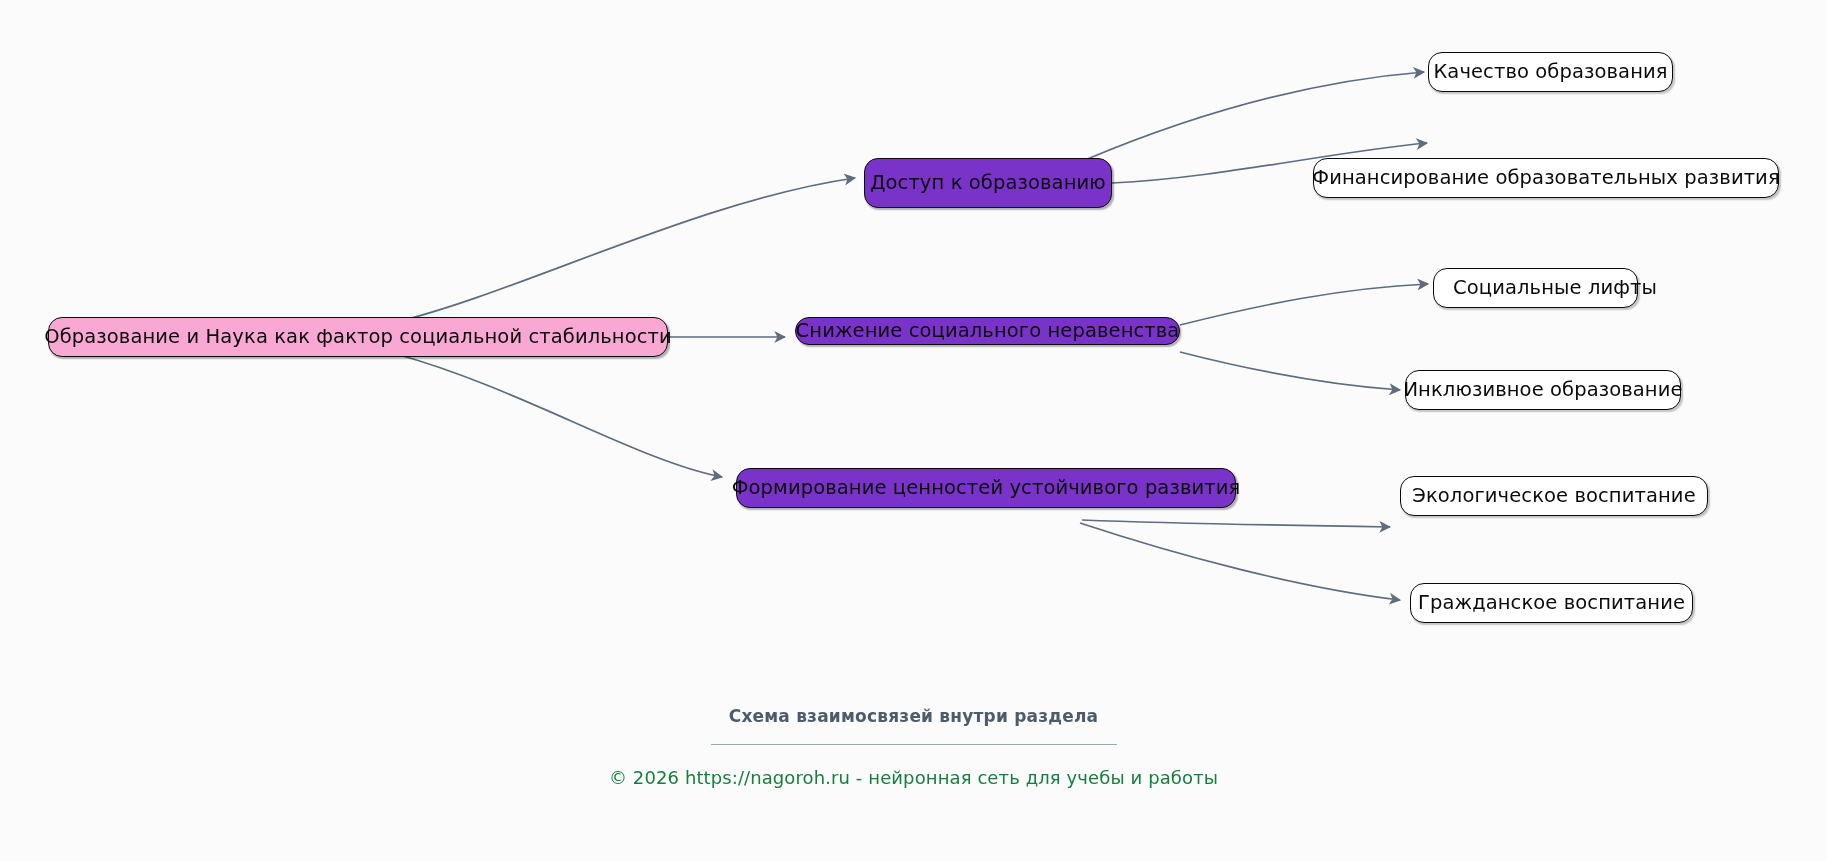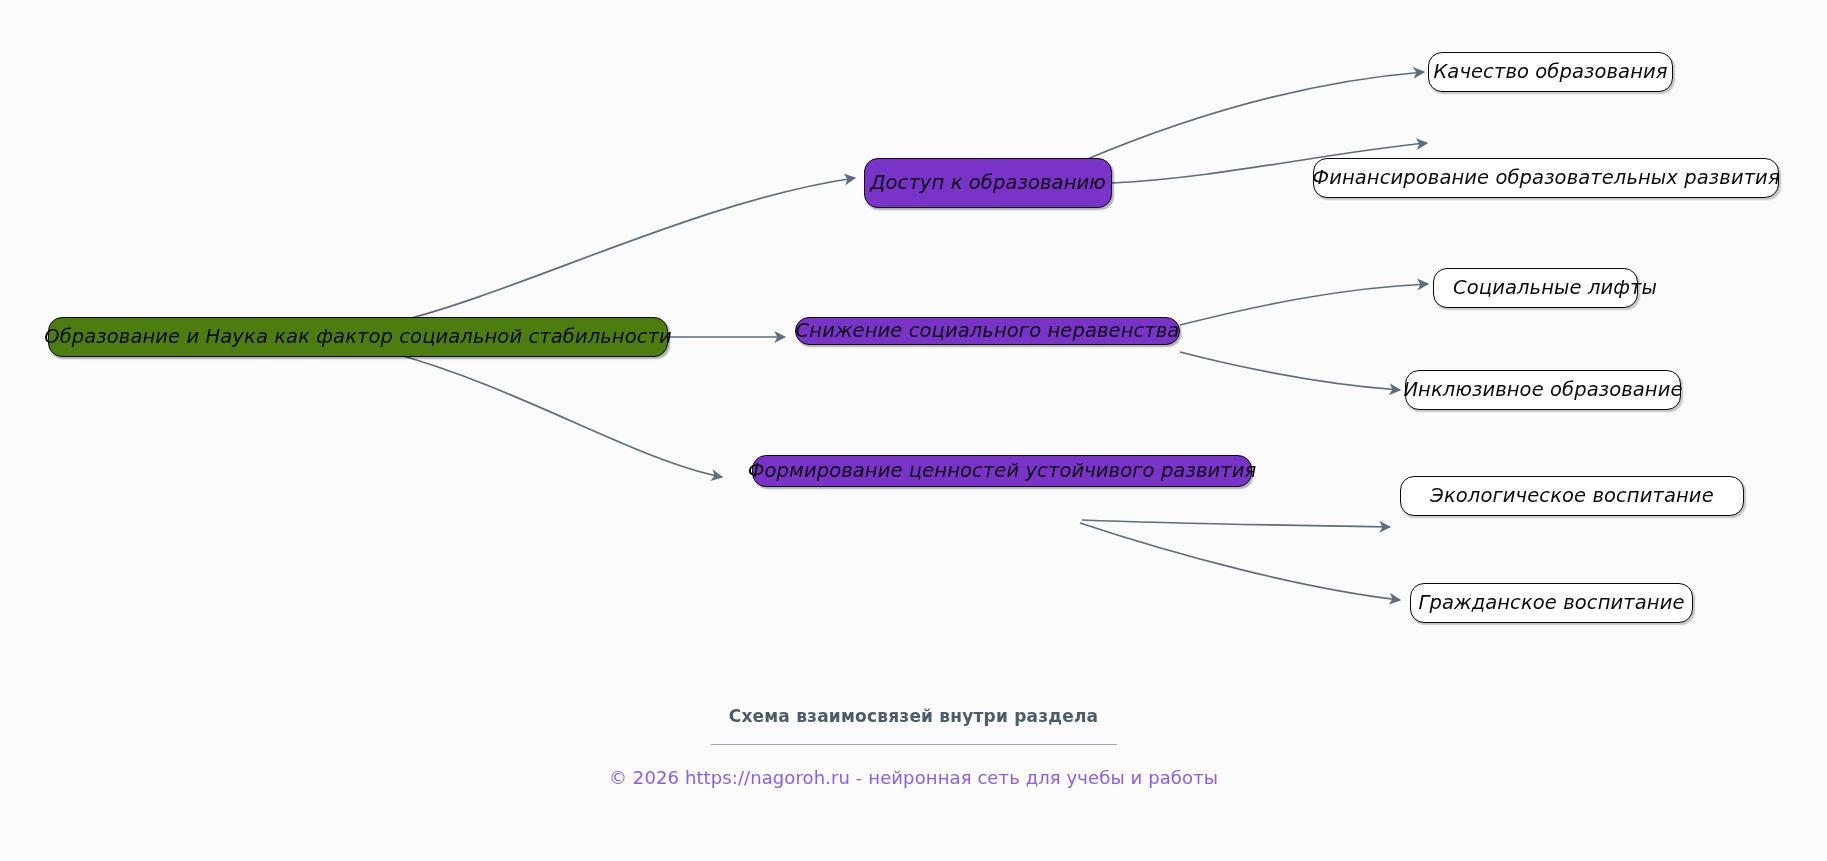--- a/index.html
+++ b/index.html
@@ -34,31 +34,30 @@
   .node {
     position: absolute;
     box-sizing: border-box;
     display: flex;
     align-items: center;
     justify-content: center;
     border-radius: 14px;
     border: 1.6px solid #0a0a0a;
     white-space: nowrap;
     letter-spacing: 0.1px;
-    font-style: italic;
   }
 
   .node .node-label {
     font-size: 19.5px;
     line-height: 1;
     color: #0b0b0b;
   }
 
   .node-root {
-    background: #4d7c0f;
+    background: #f9a8d4;
     box-shadow: 1.5px 2px 1.5px rgba(0,0,0,0.30);
   }
   .node-branch {
     background: #7a33c8;
     box-shadow: 1.5px 2px 1.5px rgba(0,0,0,0.30);
   }
   .node-leaf {
     background: #ffffff;
     box-shadow: 1.5px 2px 1.5px rgba(0,0,0,0.22);
   }
@@ -81,21 +80,21 @@
     top: 744px;
     left: 50%;
     transform: translateX(-50%);
     width: 406px;
     height: 1px;
     background: #9aa6b2;
   }
   .footer-copy {
     top: 767px;
     font-size: 18px;
-    color: #8b5cf6;
+    color: #15803d;
     letter-spacing: 0.1px;
   }
 </style>
 </head>
 <body>
 
 <div id="diagram-canvas">
 
   <svg class="edge-layer" viewBox="0 0 1827 861" width="1827" height="861" aria-hidden="true">
     <defs>
@@ -128,41 +127,41 @@
   </div>
 
   <div class="node node-branch" style="left:864px; top:158px; width:248px; height:50px;">
     <span class="node-label">Доступ к образованию</span>
   </div>
 
   <div class="node node-branch" style="left:795px; top:317px; width:385px; height:28px;">
     <span class="node-label">Снижение социального неравенства</span>
   </div>
 
-  <div class="node node-branch" style="left:736px; top:455px; width:500px; height:32px;margin-left:16px;">
+  <div class="node node-branch" style="left:736px; top:468px; width:500px; height:40px;">
     <span class="node-label">Формирование ценностей устойчивого развития</span>
   </div>
 
   <div class="node node-leaf" style="left:1428px; top:52px; width:245px; height:40px;">
     <span class="node-label">Качество образования</span>
   </div>
 
   <div class="node node-leaf" style="left:1313px; top:158px; width:466px; height:40px;">
     <span class="node-label">Финансирование образовательных развития</span>
   </div>
 
   <div class="node node-leaf" style="left:1433px; top:268px; width:205px; height:40px;padding-left:39px;">
     <span class="node-label">Социальные лифты</span>
   </div>
 
   <div class="node node-leaf" style="left:1405px; top:370px; width:276px; height:40px;">
     <span class="node-label">Инклюзивное образование</span>
   </div>
 
-  <div class="node node-leaf" style="left:1400px; top:476px; width:344px; height:40px;">
+  <div class="node node-leaf" style="left:1400px; top:476px; width:308px; height:40px;">
     <span class="node-label">Экологическое воспитание</span>
   </div>
 
   <div class="node node-leaf" style="left:1410px; top:583px; width:283px; height:40px;justify-content:center;">
     <span class="node-label">Гражданское воспитание</span>
   </div>
 
   <div class="footer footer-title">Схема взаимосвязей внутри раздела</div>
   <div class="footer-rule"></div>
   <div class="footer footer-copy">© 2026 https://nagoroh.ru - нейронная сеть для учебы и работы</div>

